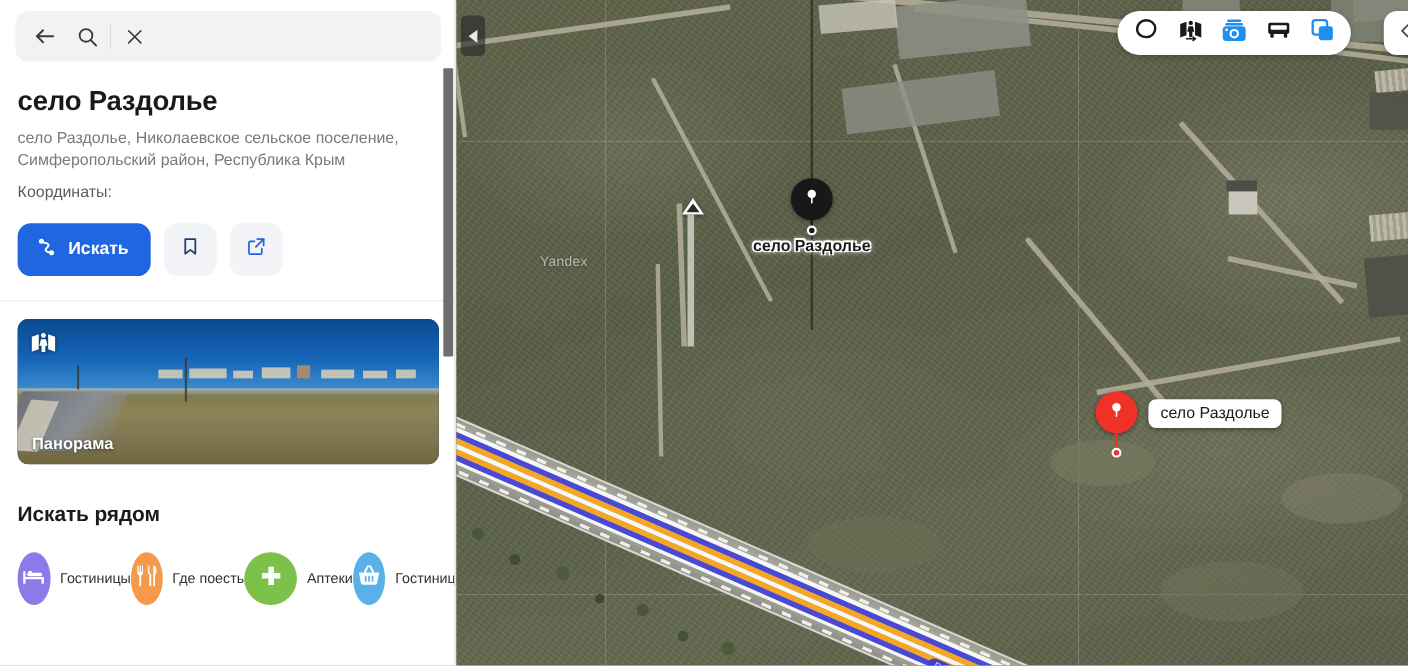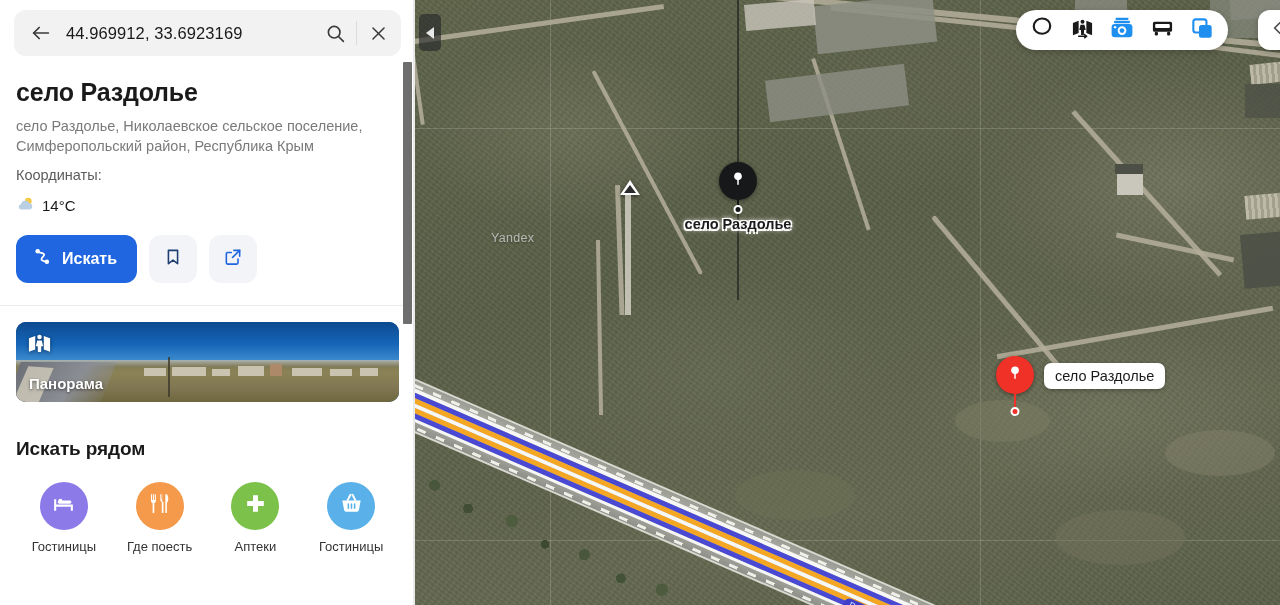--- a/index.html
+++ b/index.html
@@ -89,21 +89,21 @@
     background: #f2f4f7;
     display: flex; align-items: center; justify-content: center;
     cursor: pointer;
   }
   .sect-div { height: 1px; background: #ececec; }
 
   
   .pano-wrap { padding: 16px 16px 0 16px; }
   .pano {
     position: relative;
-    height: 80px; border-radius: 10px; overflow: hidden;
+    height: 132px; border-radius: 10px; overflow: hidden;
     cursor: pointer;
     background: #0b3a6b;
   }
   .pano-sky {
     position: absolute; left: 0; right: 0; top: 0; height: 50%;
     background: linear-gradient(180deg, #0c4a8f 0%, #1565b8 55%, #3f8ed0 100%);
   }
   .pano-ground {
     position: absolute; left: 0; right: 0; top: 50%; bottom: 0;
     background: linear-gradient(180deg, #7d7a52 0%, #8c8257 28%, #7e7450 70%, #6f673f 100%);
@@ -136,21 +136,21 @@
     color: #fff; font-size: 15px; font-weight: bold;
     text-shadow: 0 1px 3px rgba(0,0,0,.6);
   }
 
   
   .nearby-wrap { padding: 36px 16px 0 16px; }
   .nearby-title { font-size: 19px; font-weight: bold; color: #1a1a1a; letter-spacing: -0.1px; }
   .cat-row { display: flex; margin-top: 22px; }
   .cat {
     width: 103px;
-    display: flex; flex-direction: column; align-items: center; gap: 9px;
+    display: flex; align-items: center; gap: 9px;
     cursor: pointer;
     justify-content: center;
   }
   .cat-circle {
     width: 48px; height: 48px; border-radius: 50%;
     display: flex; align-items: center; justify-content: center;
   }
   .cat-label { font-size: 13px; color: #333; white-space: nowrap; }
 
   
@@ -372,21 +372,20 @@
     <div class="search-wrap">
       <div class="search-bar">
         <div class="sb-btn">
           <span>
             <svg width="22" height="22" viewBox="0 0 24 24" fill="none" stroke="#3a3a3a" stroke-width="1.9" stroke-linecap="round" stroke-linejoin="round">
               <path d="M20 12H4"></path>
                 <path d="M10 6l-6 6 6 6"></path>
             </svg>
           </span>
         </div>
-        <div class="search-value" title="Поиск мест и адресов">44.969912, 33.6923169</div>
         <div class="sb-btn">
           <span>
             <svg width="21" height="21" viewBox="0 0 24 24" fill="none" stroke="#3a3a3a" stroke-width="1.9" stroke-linecap="round">
               <circle cx="10.5" cy="10.5" r="6.6"></circle>
                 <path d="M15.4 15.4L21 21"></path>
             </svg>
           </span>
         </div>
         <div class="sb-divider"></div>
         <div class="sb-btn">
@@ -400,29 +399,20 @@
     </div>
 
     <div class="card-body">
       <h1 class="place-title">село Раздолье</h1>
       <div class="place-address">село Раздолье, Николаевское сельское поселение, Симферопольский район, Республика Крым</div>
 
       <div class="coord-row">
         <span>Координаты:</span>
       </div>
 
-      <div class="weather-row">
-        <span>
-          <svg width="19" height="16" viewBox="0 0 24 20">
-            <circle cx="15.5" cy="6.5" r="4.3" fill="#f7c948"></circle>
-            <path d="M6 17h10.5a4 4 0 0 0 .4-7.98A5.6 5.6 0 0 0 6.3 10.2 3.5 3.5 0 0 0 6 17z" fill="#b9cfe4"></path>
-          </svg>
-        </span>
-        <span>14°C</span>
-      </div>
 
       <div class="actions-row">
         <button class="btn-route">
           <span>
             <svg width="21" height="21" viewBox="0 0 24 24" fill="none" stroke="#fff" stroke-width="2" stroke-linecap="round">
               <circle cx="6.5" cy="6" r="2.6" fill="#fff" stroke="none"></circle>
               <circle cx="17" cy="18" r="2.6" fill="#fff" stroke="none"></circle>
               <path d="M9 7.5c4 .4 6.6 2 3.4 5-3.2 3-1 4.6 2.2 5"></path>
             </svg>
           </span>

